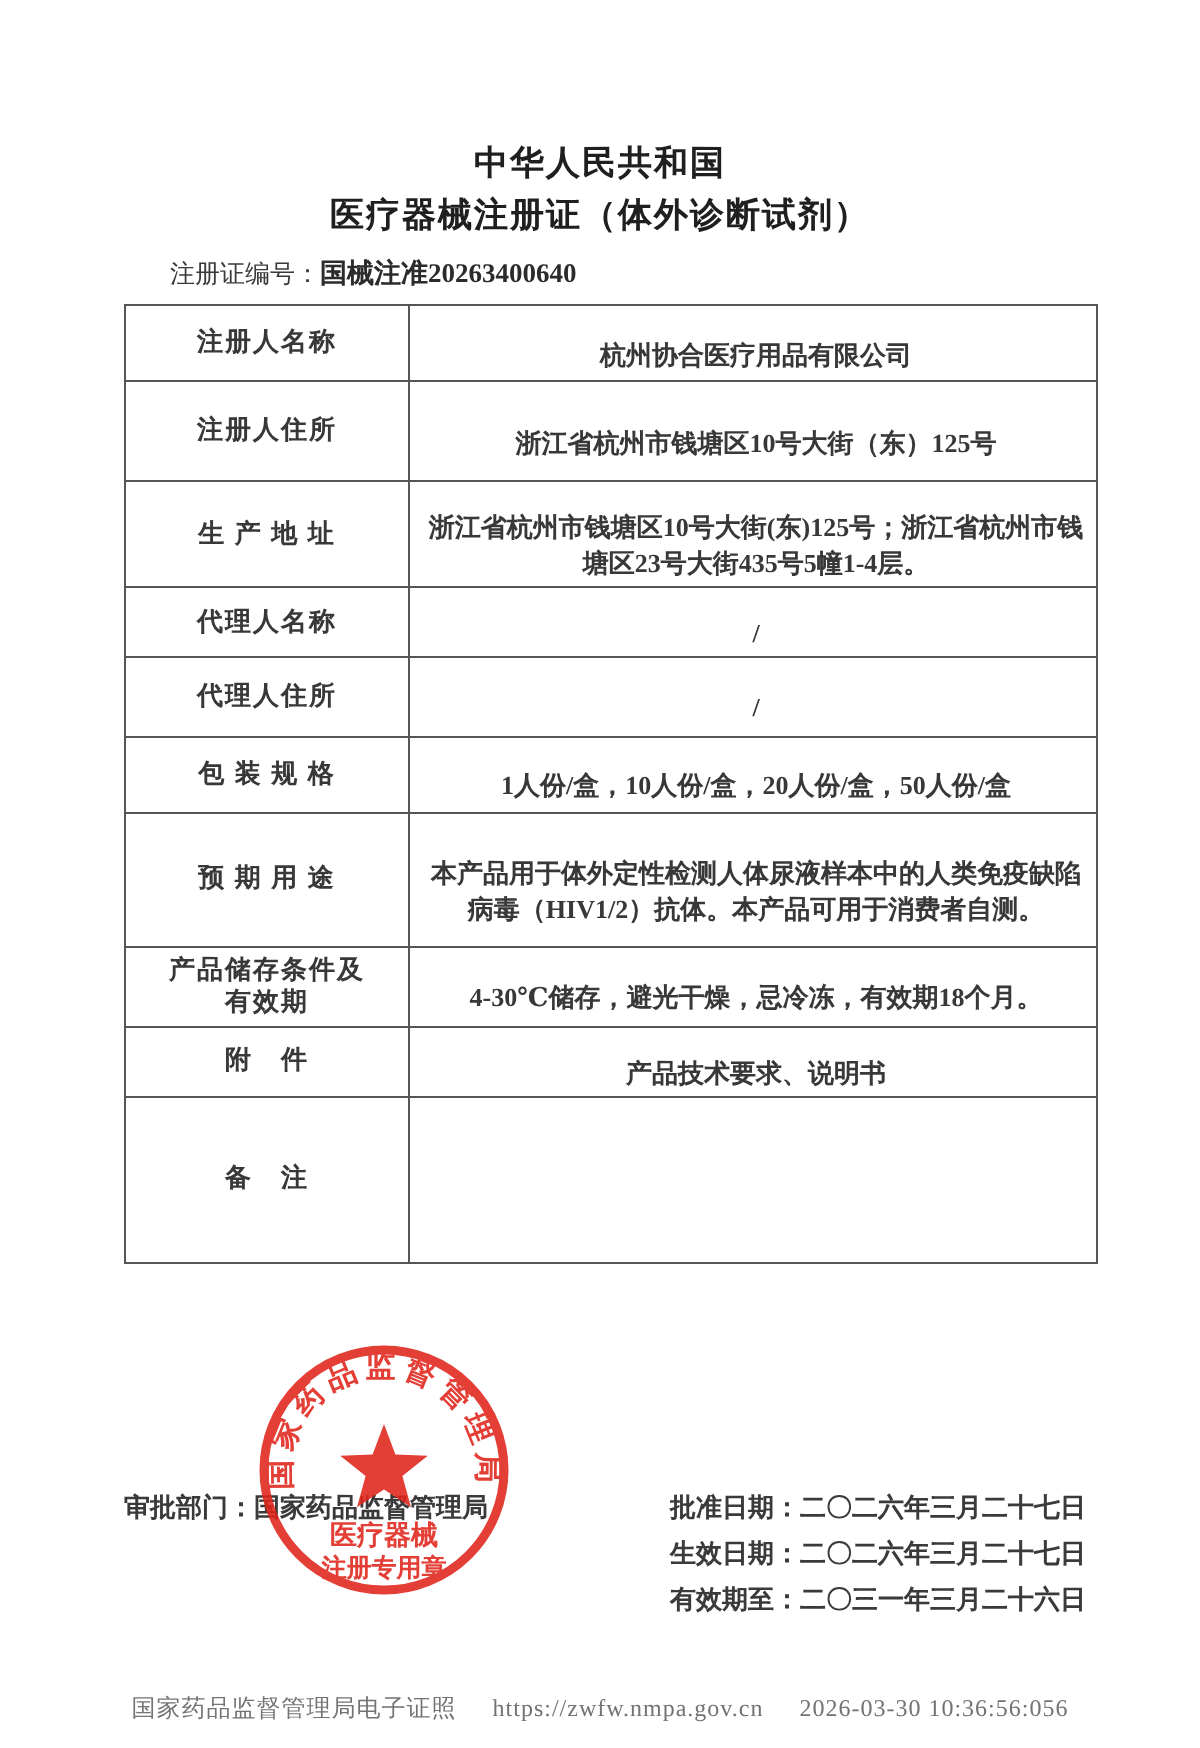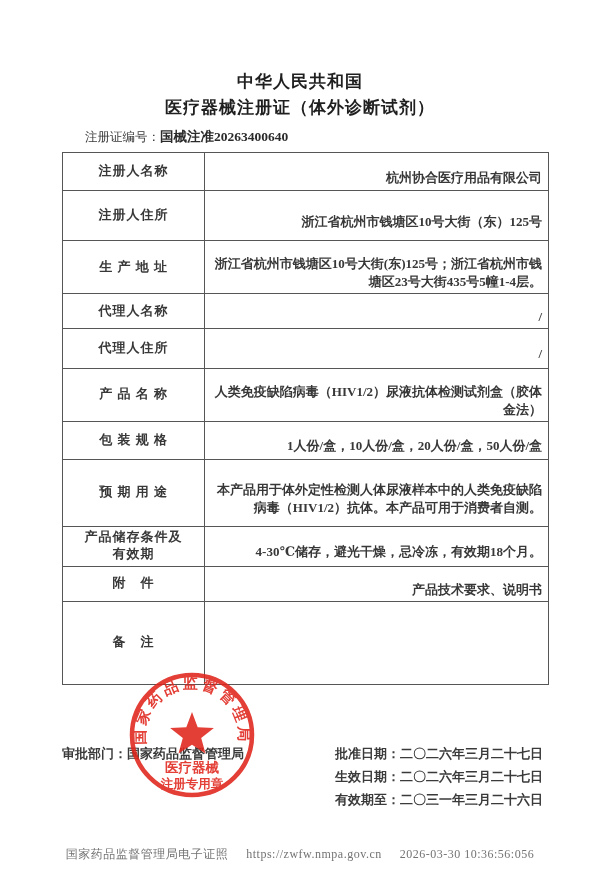--- a/index.html
+++ b/index.html
@@ -30,21 +30,21 @@
   }
   table.cert td{
     border:1.4px solid #565656;
     vertical-align:middle;
   }
   td.lbl{
     width:125px;text-align:center;padding:1px 8px;
     letter-spacing:1px;white-space:pre-line;line-height:1.3;
   }
   td.val{
-    padding:14px 6px 2px 9px;line-height:1.38;text-align:right;margin-left:14px;
+    padding:14px 6px 2px 9px;line-height:1.38;text-align:center;margin-left:14px;
   }
   .approval{
     position:absolute;left:62px;top:745px;font-size:13px;font-weight:600;color:#3a3a3a;
   }
   .dates{
     position:absolute;left:335px;top:742px;font-size:13px;font-weight:600;color:#3a3a3a;
   }
   .dates .date-line{line-height:23px;white-space:nowrap;}
   .seal{
     position:absolute;left:117px;top:660px;width:150px;height:150px;
@@ -82,24 +82,20 @@
       <td class="lbl">生 产 地 址</td>
       <td class="val">浙江省杭州市钱塘区10号大街(东)125号；浙江省杭州市钱塘区23号大街435号5幢1-4层。</td>
     </tr>
     <tr style="height:30px">
       <td class="lbl">代理人名称</td>
       <td class="val">/</td>
     </tr>
     <tr style="height:40px">
       <td class="lbl">代理人住所</td>
       <td class="val">/</td>
-    </tr>
-    <tr style="height:34px">
-      <td class="lbl">产 品 名 称</td>
-      <td class="val">人类免疫缺陷病毒（HIV1/2）尿液抗体检测试剂盒（胶体金法）</td>
     </tr>
     <tr style="height:38px">
       <td class="lbl">包 装 规 格</td>
       <td class="val">1人份/盒，10人份/盒，20人份/盒，50人份/盒</td>
     </tr>
     <tr style="height:67px">
       <td class="lbl">预 期 用 途</td>
       <td class="val">本产品用于体外定性检测人体尿液样本中的人类免疫缺陷病毒（HIV1/2）抗体。本产品可用于消费者自测。</td>
     </tr>
     <tr style="height:40px">

